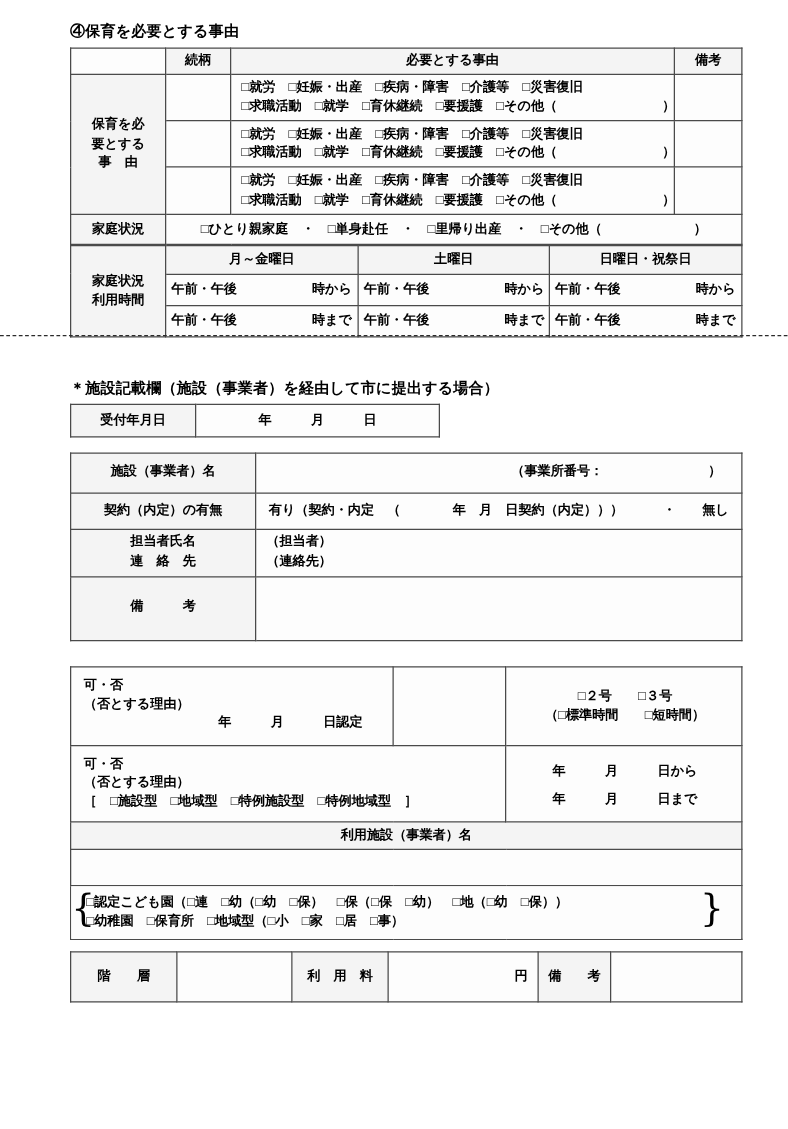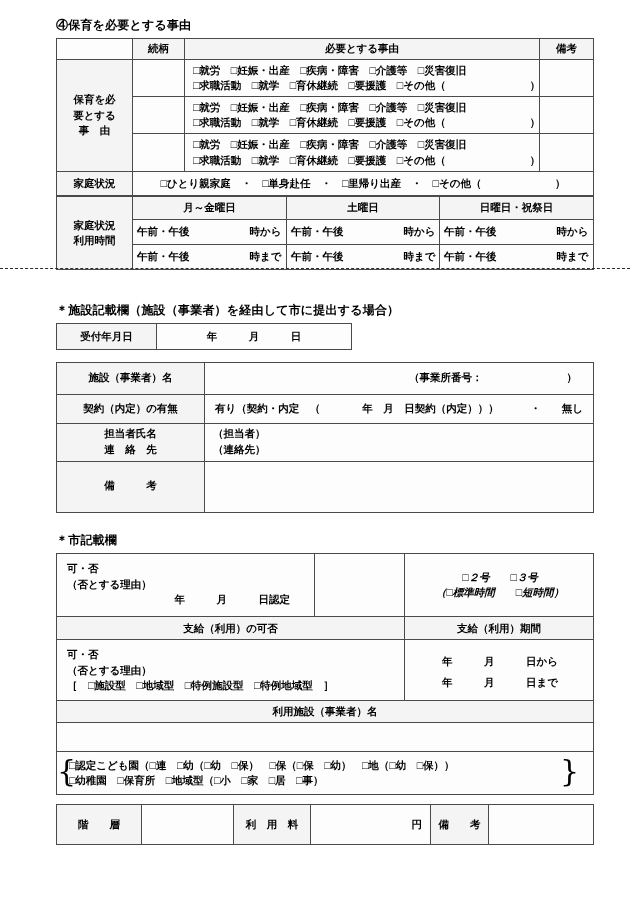--- a/index.html
+++ b/index.html
@@ -280,52 +280,47 @@
         </tr>
         <tr>
           <td class="lbl" style="height:46px;">備　　　考</td>
           <td class="val"></td>
         </tr>
       </tbody>
     </table>
   </div>
 
   <div id="block-city">
-    <div class="section-title">＊市記載欄</div>
 
     <table class="form" id="tbl-city">
       <colgroup>
         <col style="width:258px">
         <col style="width:90px">
         <col style="width:189px">
       </colgroup>
       <tbody>
 
 
         <tr>
           <td class="val" style="height:54px;vertical-align:top;padding-top:6px;">
             <span class="opts" style="padding-left:6px;">
               <span class="line">可・否</span>
               <span class="line">（否とする理由）</span>
               <span class="line" style="text-align:right;display:block;padding-right:18px;">年　　　月　　　日認定</span>
             </span>
           </td>
           <td class="val"></td>
           <td class="val center">
-            <span class="opts" style="text-align:center;font-style:italic;">
+            <span class="opts" style="text-align:center;">
               <span class="line">□２号　　□３号</span>
               <span class="line">（□標準時間　　□短時間）</span>
             </span>
           </td>
         </tr>
 
-        <tr>
-          <th class="hd" colspan="2" style="height:18px;">支給（利用）の可否</th>
-          <th class="hd">支給（利用）期間</th>
-        </tr>
 
         <tr>
           <td class="val" colspan="2" style="height:52px;vertical-align:top;padding-top:6px;">
             <span class="opts" style="padding-left:6px;">
               <span class="line">可・否</span>
               <span class="line">（否とする理由）</span>
               <span class="line" style="padding-left:-2px;">［　□施設型　□地域型　□特例施設型　□特例地域型　］</span>
             </span>
           </td>
           <td class="val center">

